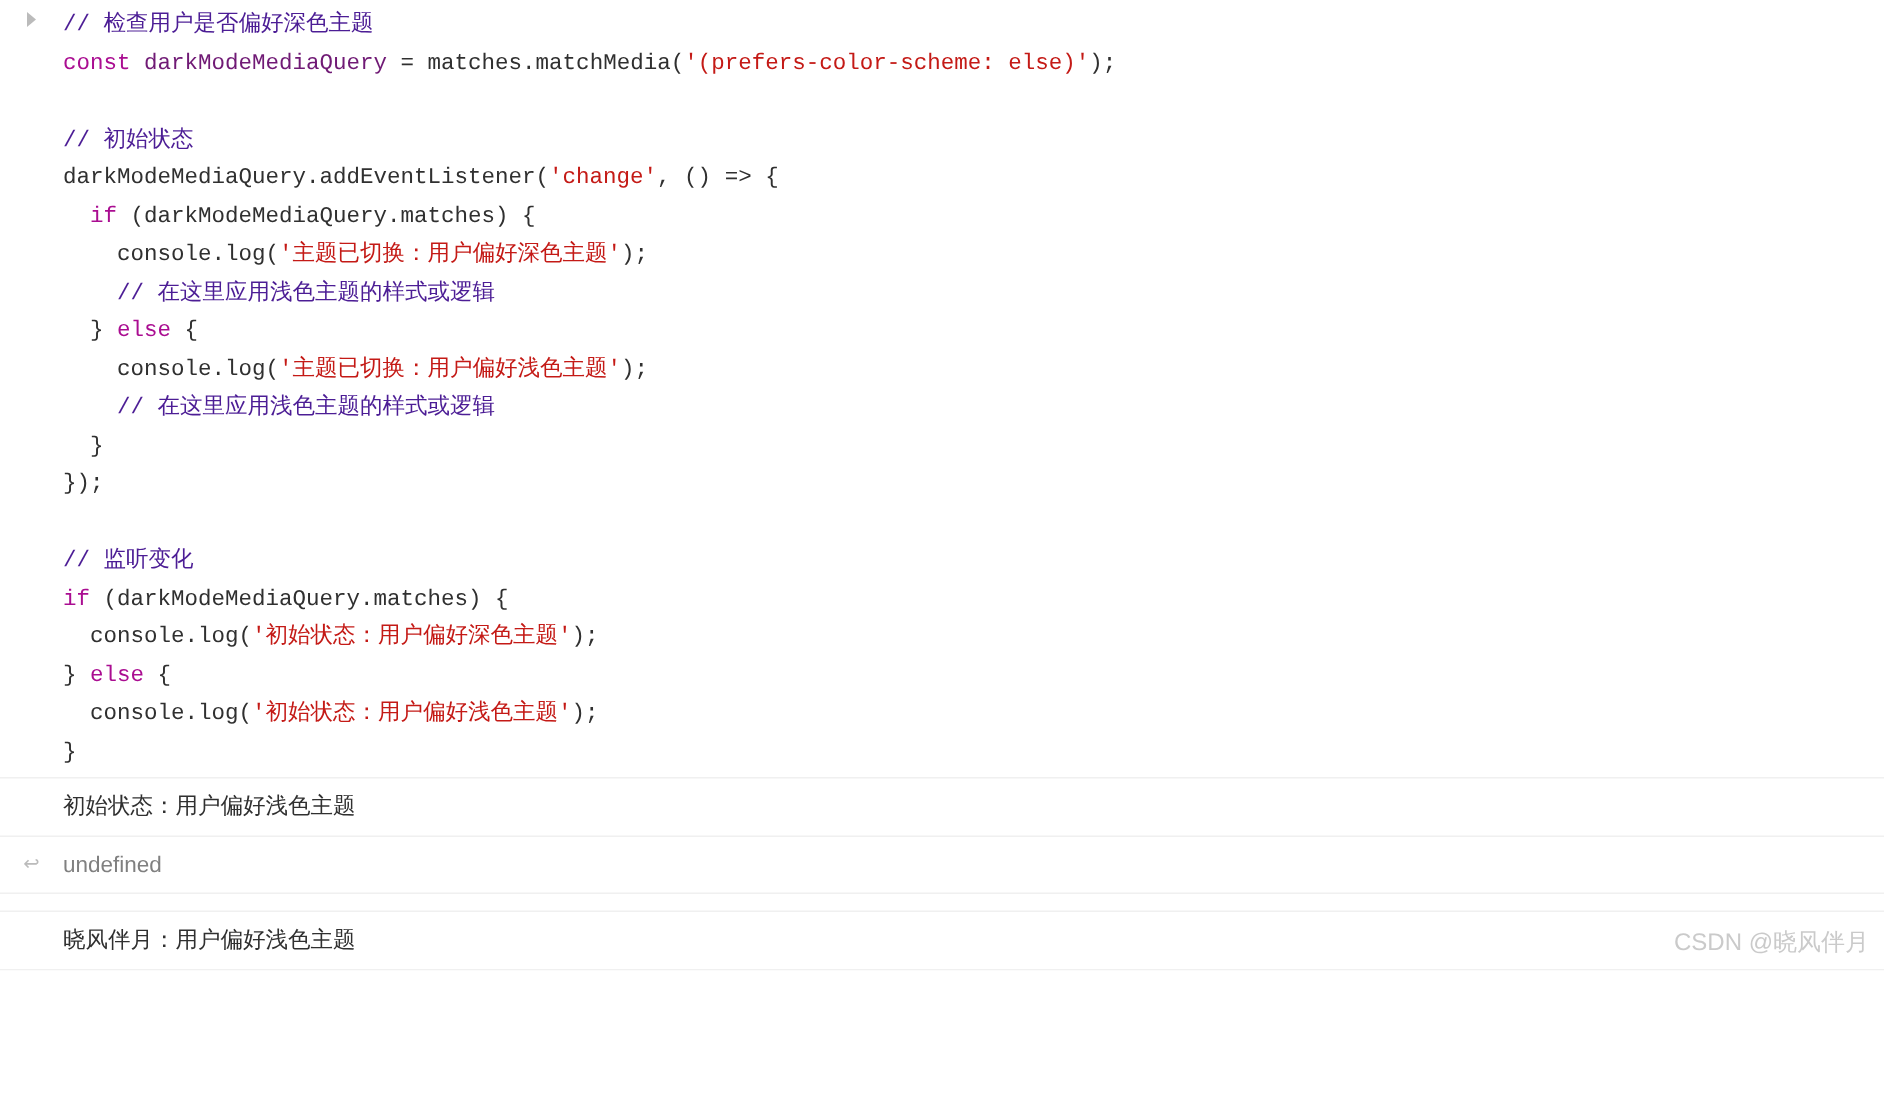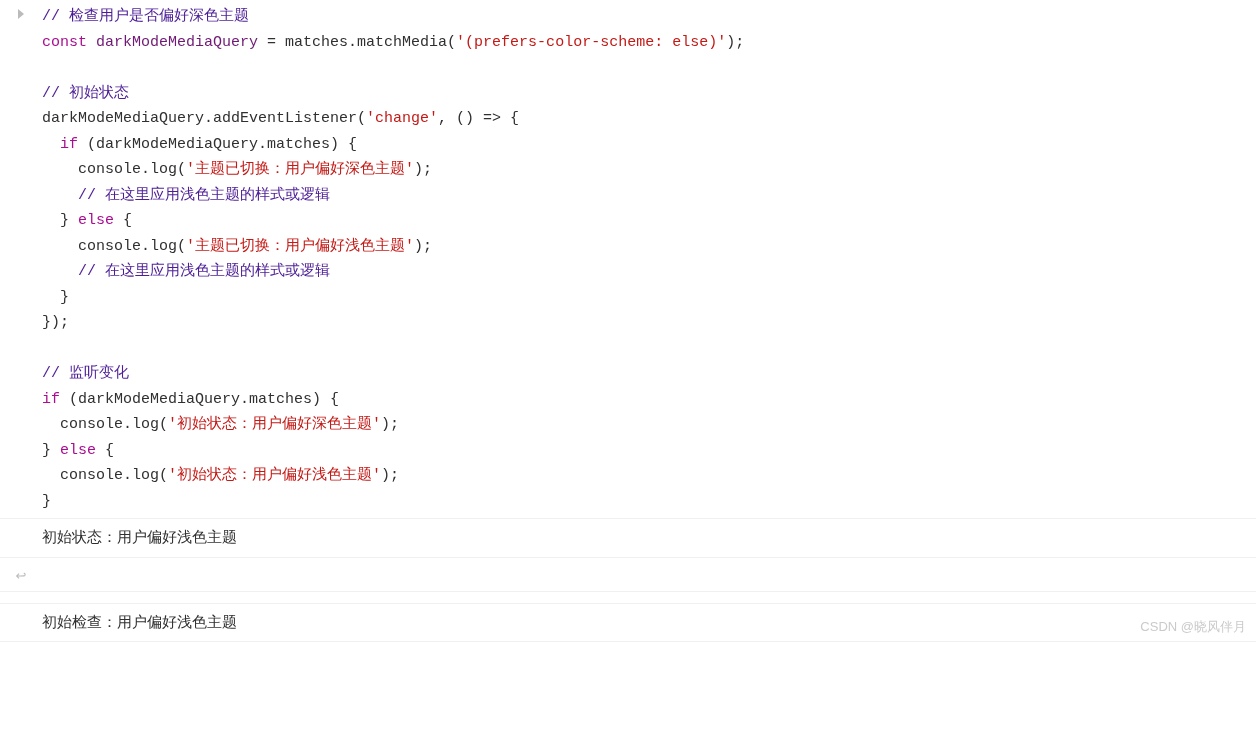--- a/index.html
+++ b/index.html
@@ -34,36 +34,36 @@
     }
     .code-area {
       flex: 1;
       white-space: pre;
       font-family: Menlo, Monaco, "Courier New", monospace;
       overflow-x: auto;
       padding-right: 10px;
     }
     .log-area {
       flex: 1;
-      font-family: Liberation Serif, serif;
+      font-family: Liberation Sans, sans-serif;
       color: #303030;
       padding: 2px 0;
     }
     .tk-comment { color: #4c1d95; }
     .tk-keyword { color: #aa0d91; }
     .tk-var { color: #701a75; }
     .tk-string { color: #c41a16; }
     .tk-default { color: #303030; }
     .tk-undefined { color: #808080; }
     .watermark {
       position: absolute;
       right: 10px;
       bottom: 4px;
       color: rgba(150,150,150,0.5);
-      font-size: 13px;
+      font-size: 16px;
       font-family: sans-serif;
     }
     .arrow-in::before {
       content: "";
       display: inline-block;
       width: 0;
       height: 0;
       border-top: 5px solid transparent;
       border-bottom: 5px solid transparent;
       border-left: 6px solid #bbbbbb;
@@ -105,24 +105,25 @@
 
 <div class="console-row">
   <div class="gutter"></div>
   <div class="log-area">初始状态：用户偏好浅色主题</div>
 </div>
 
 <div class="console-row">
   <div class="gutter">
       <span class="arrow-out">↩</span>
     </div>
+  <div class="log-area tk-undefined">undefined</div>
 </div>
 
 <div class="console-row">
   <div class="gutter"></div>
 </div>
 
 <div class="console-row">
   <div class="gutter"></div>
-  <div class="log-area">初始检查：用户偏好浅色主题</div>
+  <div class="log-area">晓风伴月：用户偏好浅色主题</div>
 </div>
 
 <div class="watermark">CSDN @晓风伴月</div>
 
 </body></html>

